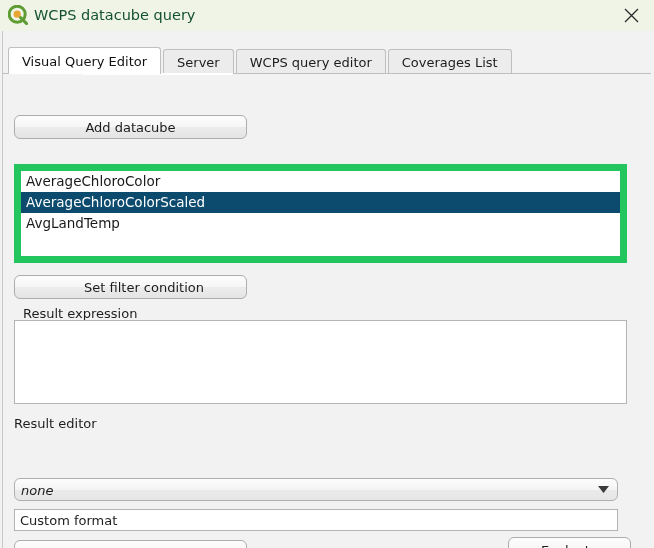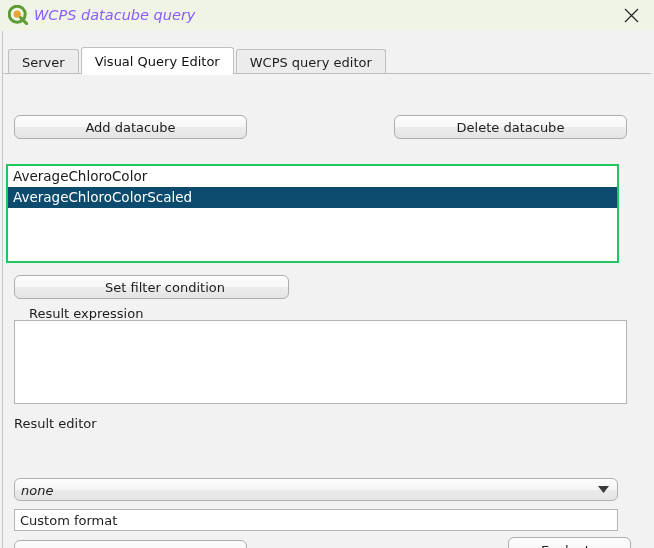--- a/index.html
+++ b/index.html
@@ -29,24 +29,23 @@
   }
   #app-logo {
     position: absolute;
     left: 8px; top: 5px;
     width: 20px; height: 20px;
   }
   #title-text {
     position: absolute;
     left: 34px; top: 6px;
     font-size: 14.5px;
-    color: #8b5cf6;
+    color: #14532d;
     line-height: 19px;
     white-space: nowrap;
-    font-style: italic;
   }
   #close-btn {
     position: absolute;
     right: 0; top: 0;
     width: 46px; height: 31px;
     display: flex; align-items: center; justify-content: center;
     cursor: pointer;
   }
   #close-btn svg { display: block; }
 
@@ -136,24 +135,24 @@
 
   .field-label {
     position: absolute;
     font-size: 13px;
     color: #1d1d1d;
     white-space: nowrap;
   }
 
   #datacube-list {
     position: absolute;
-    left: 3px; top: 90px;
+    left: 11px; top: 90px;
     width: 613px; height: 99px;
     background: #ffffff;
-    border: 2px solid #22c55e;
+    border: 7px solid #22c55e;
     overflow: hidden;
   }
   .list-item {
     height: 21px;
     line-height: 21px;
     padding-left: 5px;
     font-size: 13.5px;
     color: #1a1a1a;
     white-space: nowrap;
     cursor: pointer;
@@ -228,56 +227,59 @@
         <path d="M1 1 L14 14 M14 1 L1 14" stroke="#2a2a2a" stroke-width="1.3" fill="none"></path>
       </svg>
     </div>
   </div>
 
   <div id="body">
     <div id="left-edge"></div>
 
     <div id="tab-underline"></div>
     <div id="tabbar">
+      <div class="tab selected">
+        <span>Visual Query Editor</span>
+      </div>
       <div class="tab">
         <span>Server</span>
       </div>
-      <div class="tab selected">
-        <span>Visual Query Editor</span>
-      </div>
       <div class="tab">
         <span>WCPS query editor</span>
       </div>
+      <div class="tab">
+        <span>Coverages List</span>
+      </div>
     </div>
 
     <div id="pane">
 
       <div class="btn" style="left:11px; top:41px; width:233px; height:24px;">
         <span>Add datacube</span>
       </div>
 
-      <div class="btn" style="left:391px; top:41px; width:233px; height:24px;">
-        <span>Delete datacube</span>
-      </div>
 
 
       <div id="datacube-list">
         <div class="list-item">
           <span>AverageChloroColor</span>
         </div>
         <div class="list-item selected">
           <span>AverageChloroColorScaled</span>
         </div>
-      </div>
-
-      <div class="btn" style="left:11px; top:201px; width:275px; height:24px;padding-left:27px;">
+        <div class="list-item">
+          <span>AvgLandTemp</span>
+        </div>
+      </div>
+
+      <div class="btn" style="left:11px; top:201px; width:233px; height:24px;padding-left:27px;">
         <span>Set filter condition</span>
       </div>
 
-      <div class="field-label" style="left:26px; top:232px;">Result expression</div>
+      <div class="field-label" style="left:20px; top:232px;">Result expression</div>
 
       <div id="result-expression"></div>
 
       <div class="field-label" style="left:11px; top:342px;">Result editor</div>
 
       <div id="result-format-combo">
         <div id="combo-value">none</div>
         <div id="combo-arrow">
           <svg width="11" height="7" viewBox="0 0 11 7">
               <path d="M0 0 L11 0 L5.5 7 Z" fill="#3a3a3a"></path>

